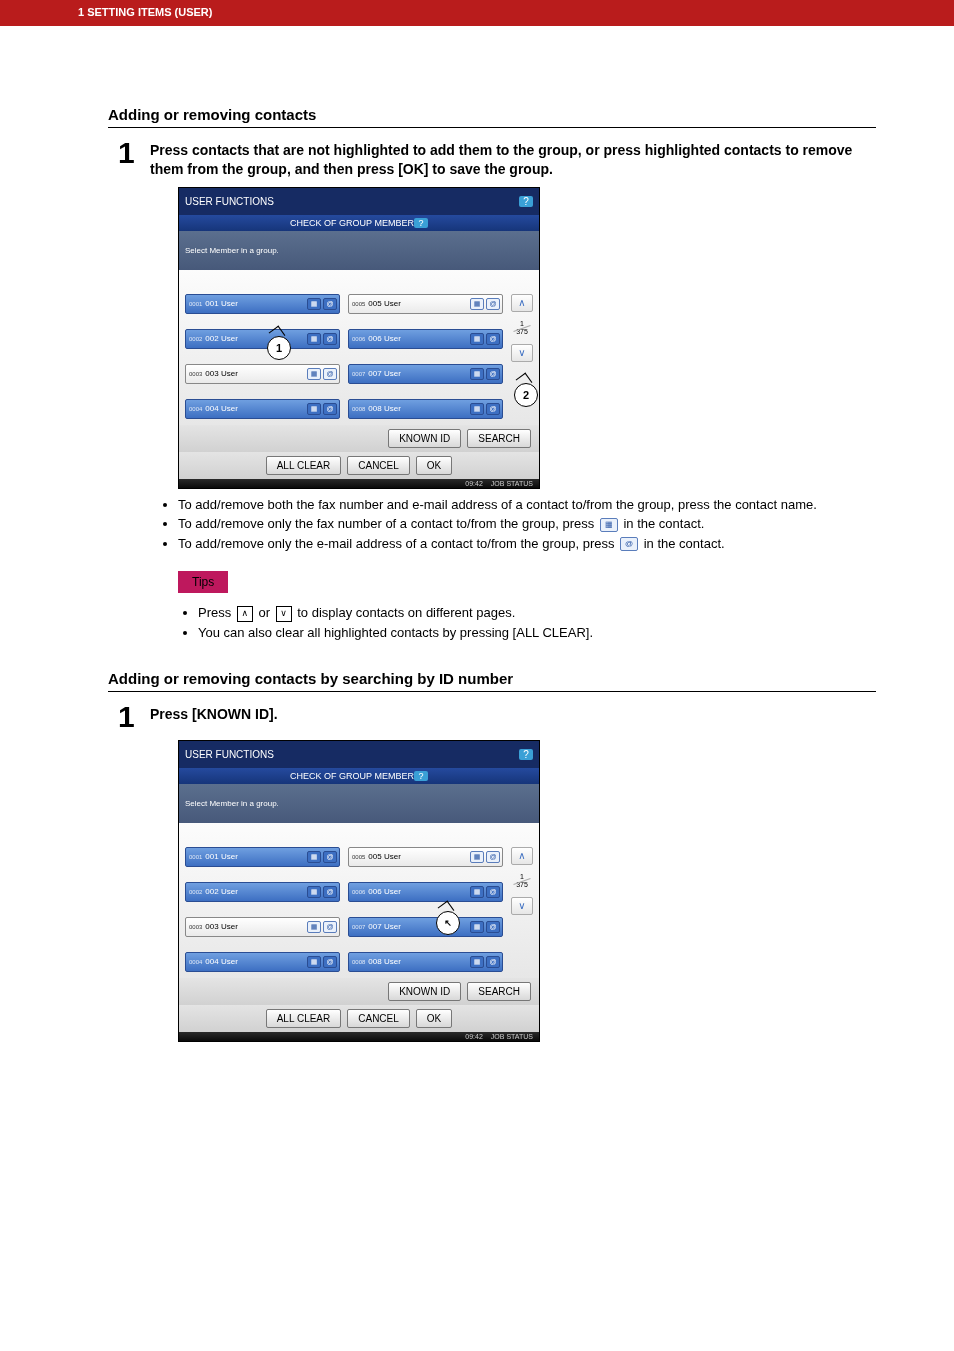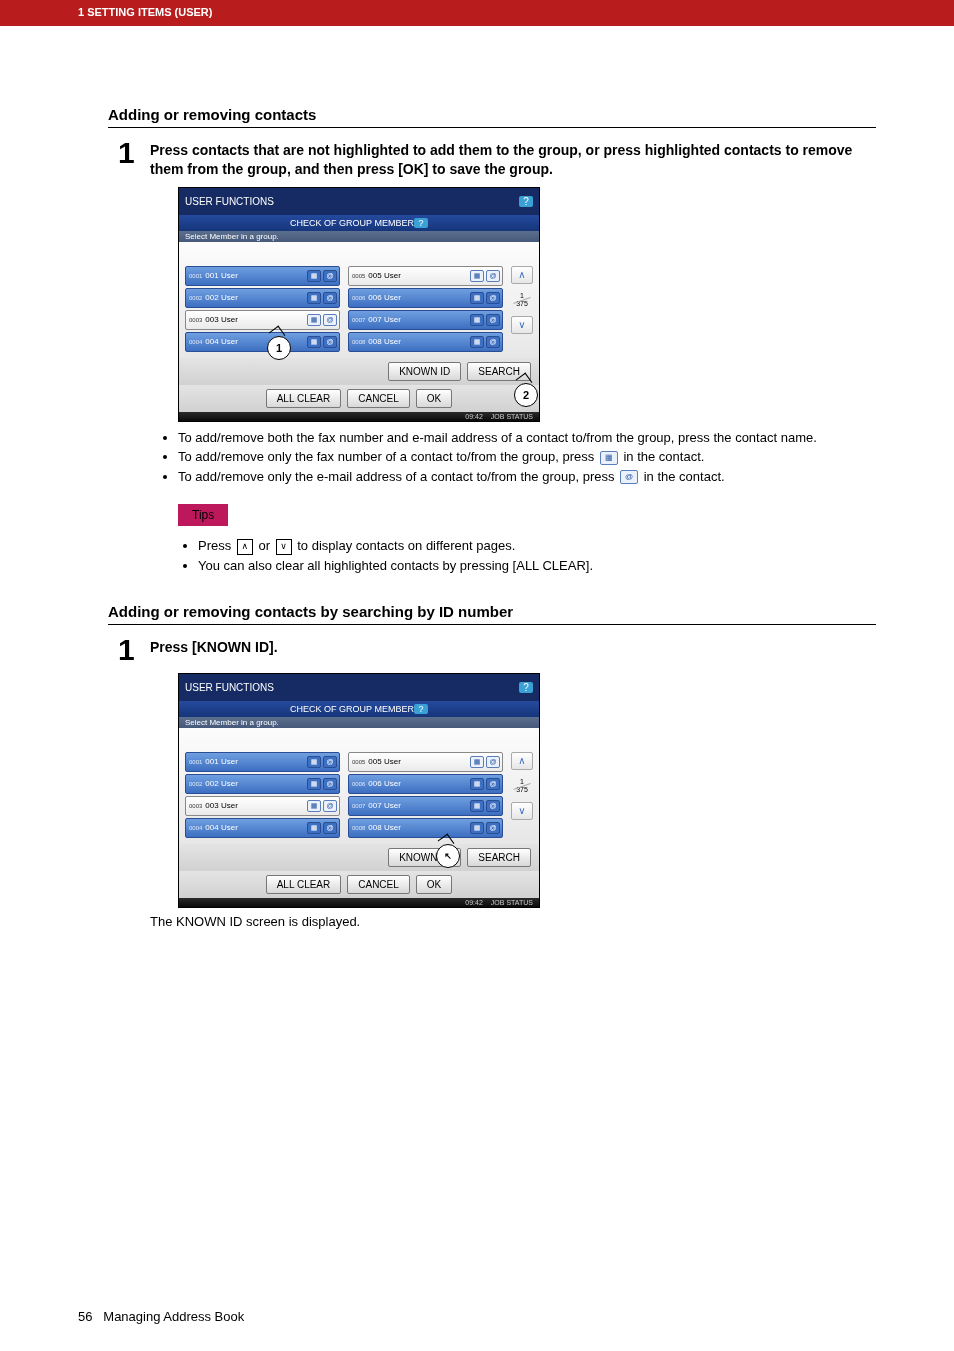--- a/index.html
+++ b/index.html
@@ -80,33 +80,33 @@
   .panel-subbar .q {
     background: #3aa0d6;
     width: 14px;
     text-align: center;
     border-radius: 2px;
   }
   .panel-instr {
     background: linear-gradient(#5b6f8e, #47597a);
     color: #fff;
     font-size: 8px;
-    padding: 1px 6px;
+    padding: 15px 6px;
   }
   .panel-body {
     background: linear-gradient(#fcfcfc, #e7e7e7);
     padding: 24px 6px 6px 6px;
     display: flex;
     gap: 8px;
   }
   .col {
     flex: 1;
     display: flex;
     flex-direction: column;
-    gap: 2px;
+    gap: 15px;
   }
   .pager {
     width: 22px;
     display: flex;
     flex-direction: column;
     gap: 1px;
   }
   .contact-btn {
     border: 1px solid #888;
     border-radius: 2px;
@@ -491,19 +491,18 @@
     </div>
     <div class="panel-foot">
       <span>09:42</span>
       <span>JOB STATUS</span>
     </div>
     <div class="callout" style="top:170px; left:257px;">
         <span style="font-size:9px;">↖</span>
       </div>
   </div>
 
-  <div class="after-panel">The KNOWN ID screen is displayed.</div>
 
 </div>
 
 <div class="page-footer">
   <span>56</span>&nbsp;&nbsp;&nbsp;<span>Managing Address Book</span>
 </div>
 
 </body></html>

